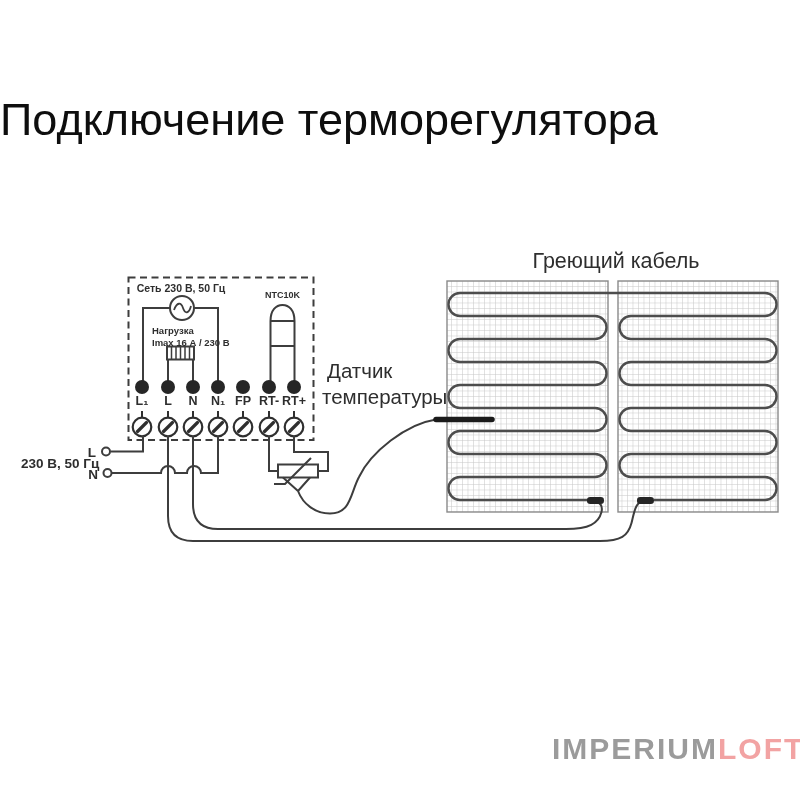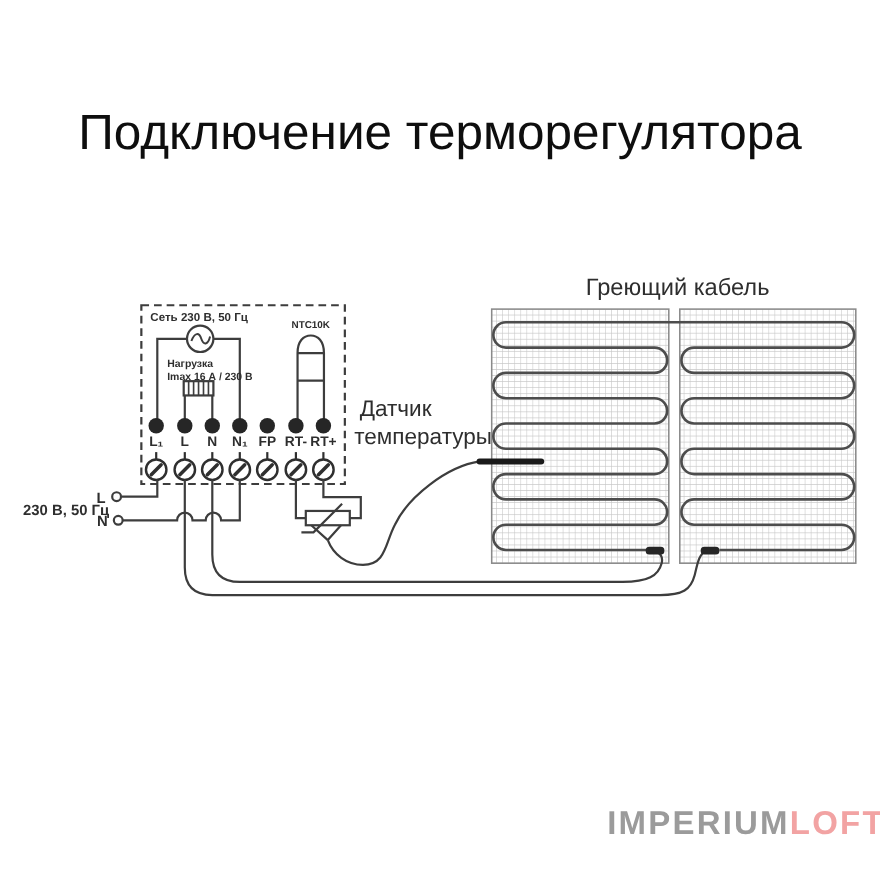--- a/index.html
+++ b/index.html
@@ -1,17 +1,17 @@
 <!DOCTYPE html>
 <html><head>
 <meta charset="utf-8">
 <style>
   html,body{margin:0;padding:0;background:#fff;}
   body{width:800px;height:800px;position:relative;font-family:"Liberation Sans",sans-serif;overflow:hidden;}
-  .title{position:absolute;top:64px;left:0;width:800px;text-align:center;font-size:45px;font-weight:500;color:#0e0e0e;letter-spacing:0px;}
+  .title{position:absolute;top:64px;left:0;width:800px;text-align:left;font-size:45px;font-weight:500;color:#0e0e0e;letter-spacing:0px;}
   .diagram-svg{position:absolute;top:0;left:0;}
   .watermark{position:absolute;top:732px;left:552px;font-size:30px;font-weight:700;letter-spacing:2px;white-space:nowrap;}
   .wm-gray{color:#9b9b9b;}
   .wm-pink{color:#f2a3a3;}
   text{font-family:"Liberation Sans",sans-serif;fill:#2e2e2e;}
   .lbl-b{font-weight:bold;}
 </style>
 </head>
 <body>
 

